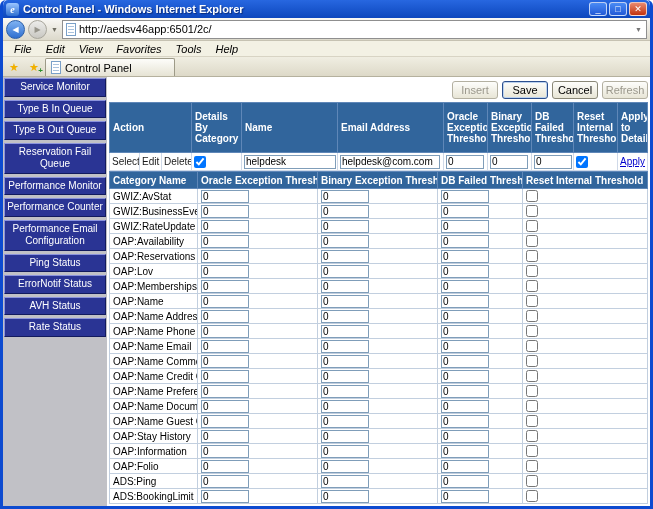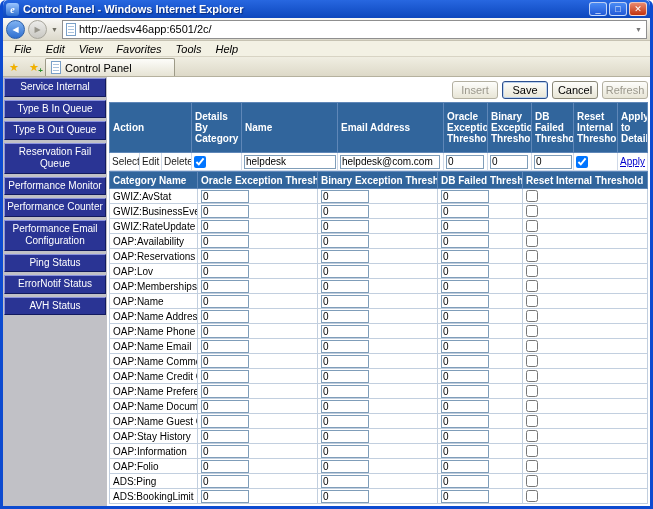--- a/index.html
+++ b/index.html
@@ -194,30 +194,31 @@
     <span class="fav-btn">★<span class="plus">+</span></span>
     <span class="tab">
       <span class="page-icon"></span>
       <span>Control Panel</span>
     </span>
   </div>
 
   <div class="content">
 
     <div class="sidebar">
-      <div class="side-btn">Service Internal</div>
+      <div class="side-btn">Service Monitor</div>
       <div class="side-btn">Type B In Queue</div>
       <div class="side-btn">Type B Out Queue</div>
       <div class="side-btn">Reservation Fail Queue</div>
       <div class="side-btn">Performance Monitor</div>
       <div class="side-btn">Performance Counter</div>
       <div class="side-btn">Performance Email Configuration</div>
       <div class="side-btn">Ping Status</div>
       <div class="side-btn">ErrorNotif Status</div>
       <div class="side-btn">AVH Status</div>
+      <div class="side-btn">Rate Status</div>
     </div>
 
     <div class="main">
 
       <div class="actions">
         <button class="btn disabled">Insert</button>
         <button class="btn primary">Save</button>
         <button class="btn">Cancel</button>
         <button class="btn disabled">Refresh</button>
       </div>

